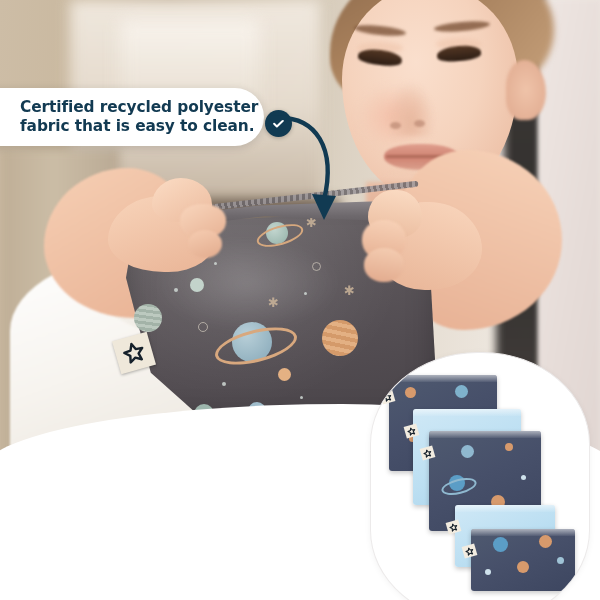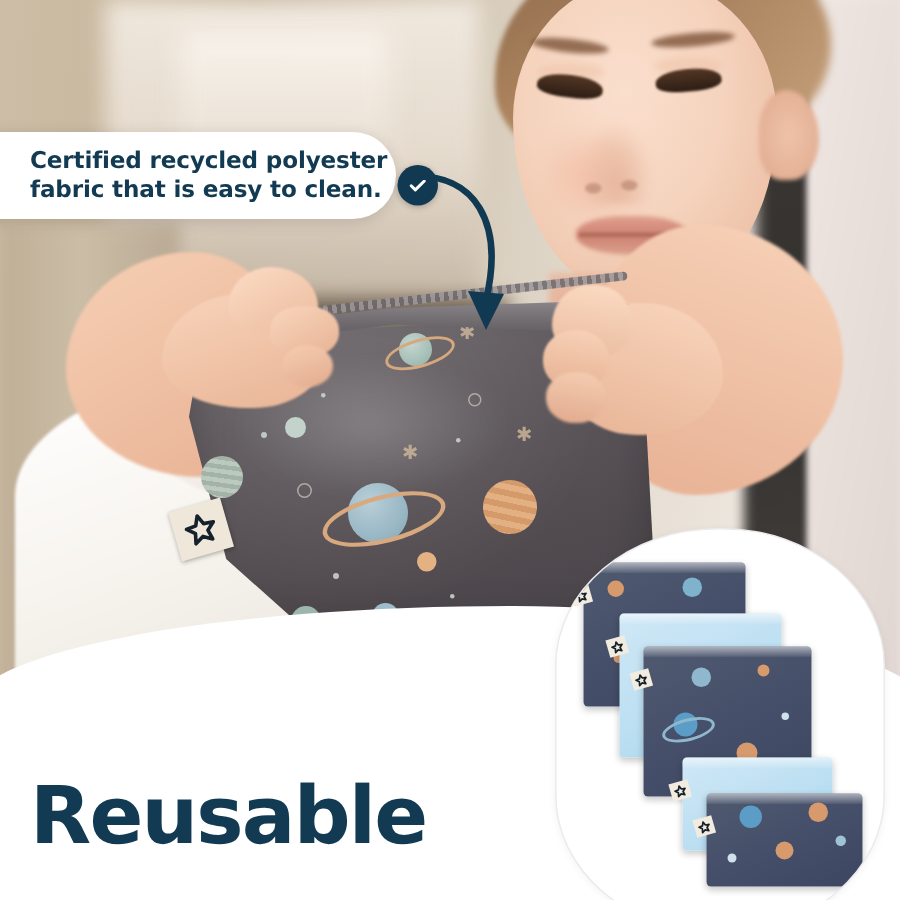--- a/index.html
+++ b/index.html
@@ -292,21 +292,20 @@
   </div>
 
   <svg class="arrow" viewBox="0 0 110 130">
     <path d="M10 10 C 56 6, 74 42, 62 92" fill="none" stroke="#113a52" stroke-width="4.4" stroke-linecap="round"></path>
     <path d="M62 112 L 50 86 L 74 88 Z" fill="#113a52"></path>
   </svg>
 
   <div class="band"></div>
 
   <div class="headline">
-    <span>Reusable</span>
   </div>
 
   <div class="inset">
 
     <div class="pouch dark-pouch" style="left:18px;top:22px;width:108px;height:96px;">
       <div class="ztop"></div>
       <div class="ptag">
         <svg viewBox="0 0 24 24">
           <path d="M12 2.6l2.7 6.1 6.6.6-5 4.4 1.5 6.5L12 16.8 6.2 20.2l1.5-6.5-5-4.4 6.6-.6z" fill="none" stroke="#16212b" stroke-width="3" stroke-linejoin="round"></path>
         </svg>

